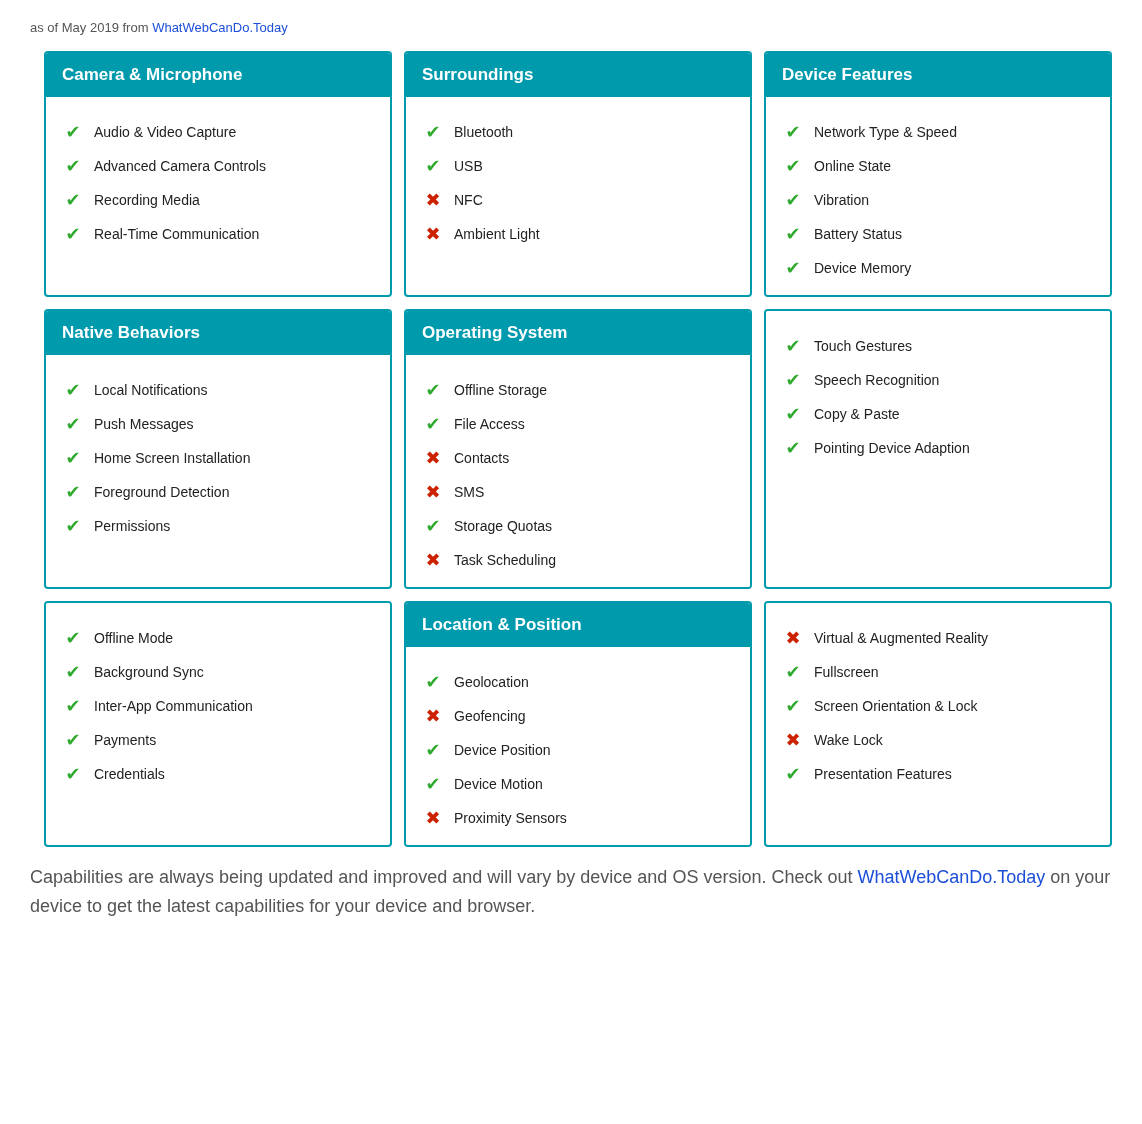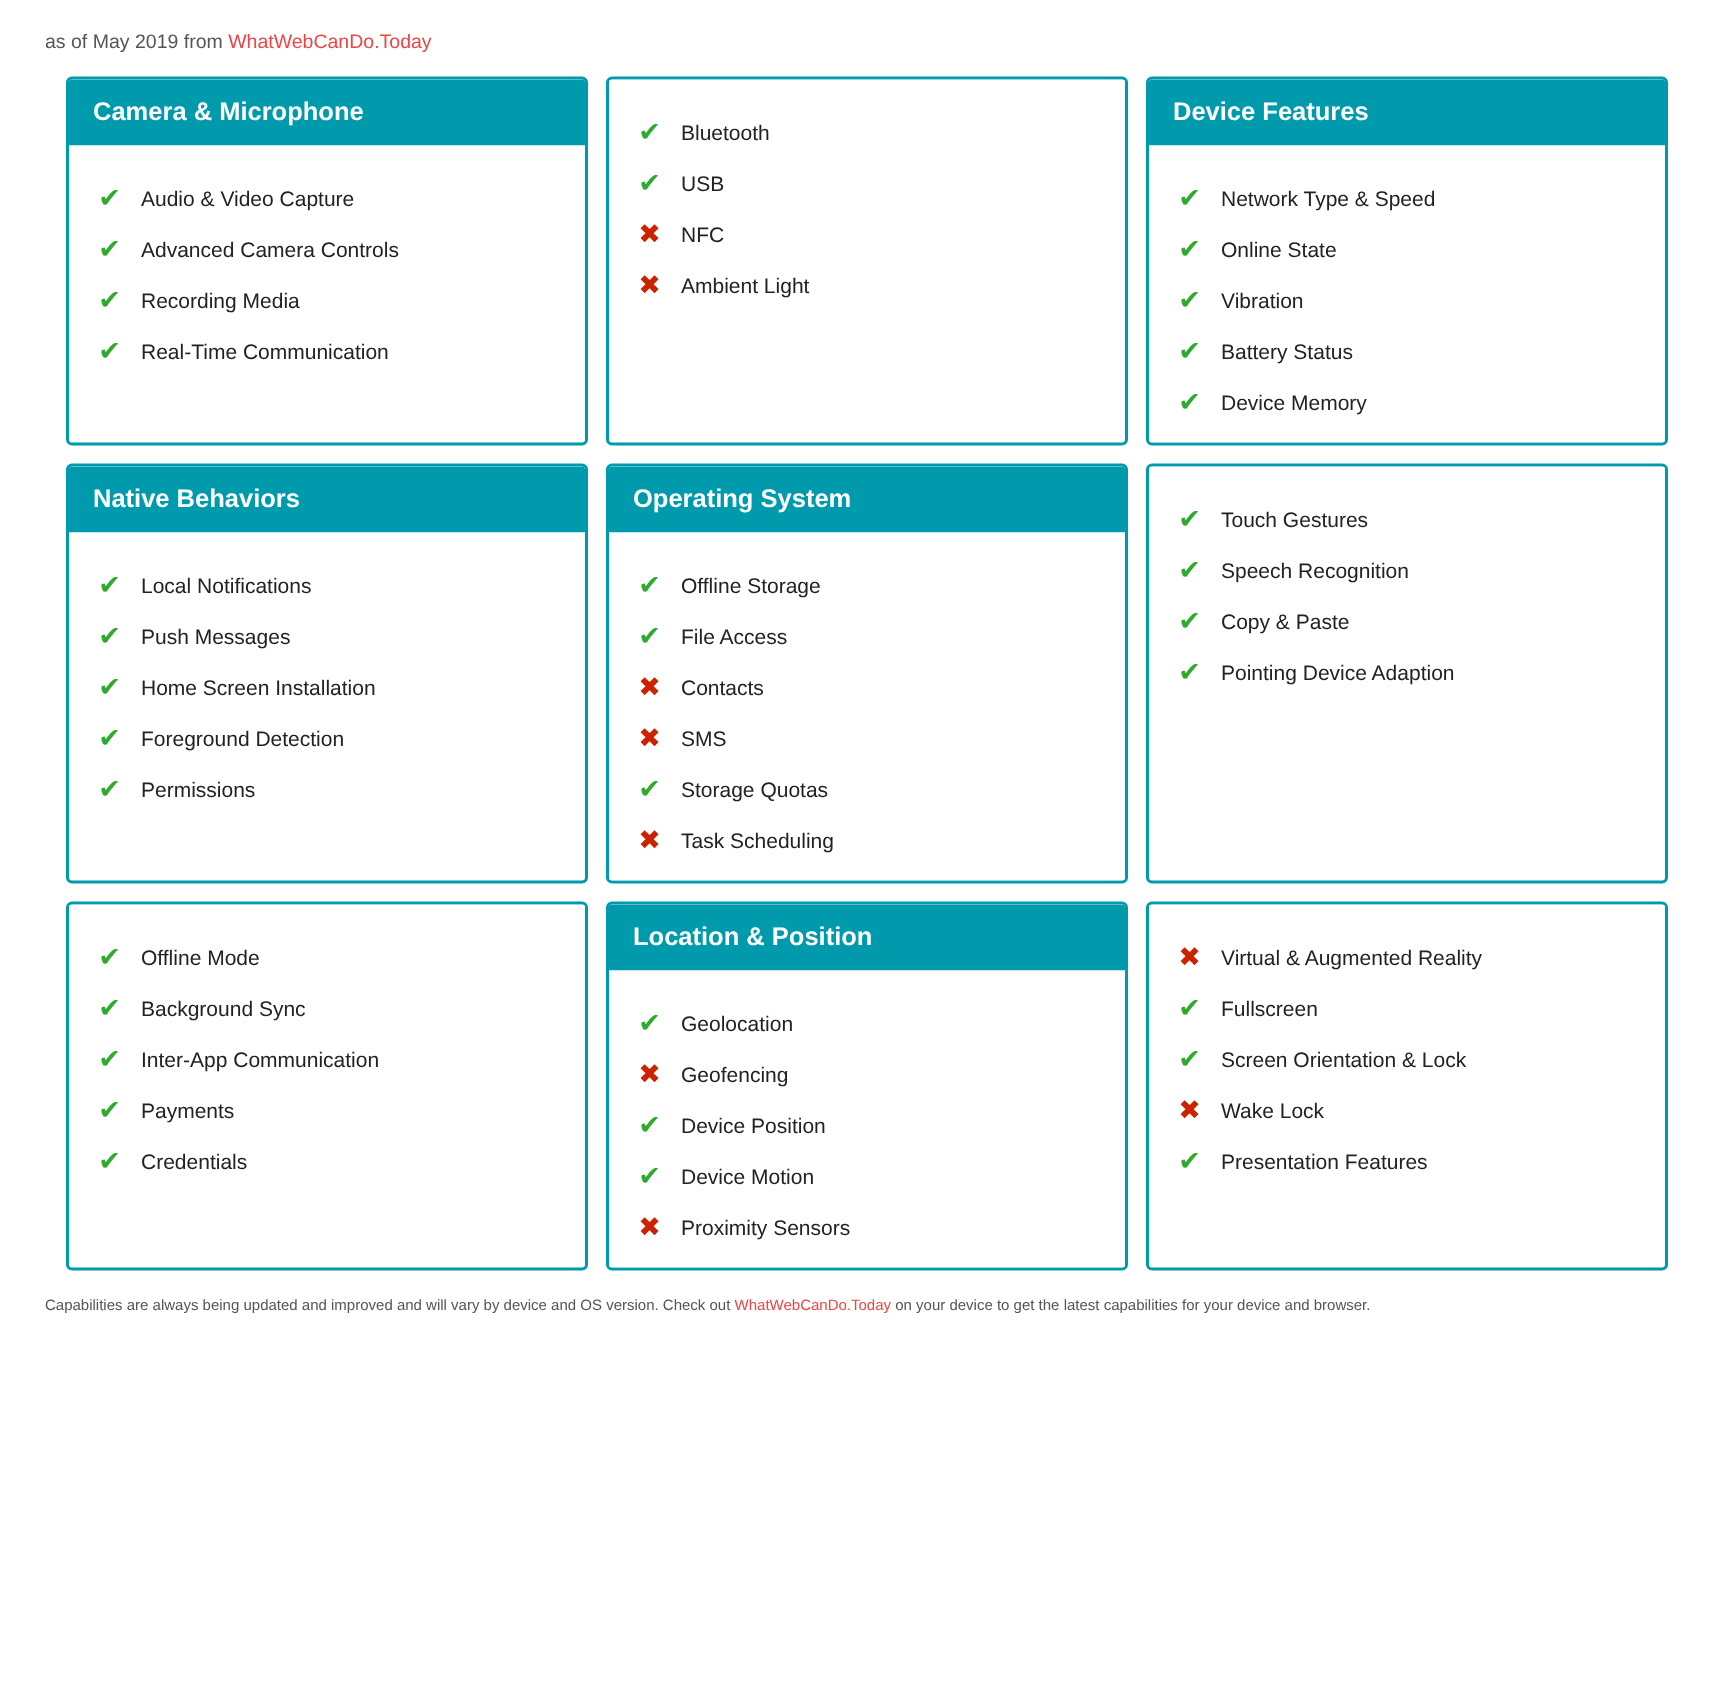--- a/index.html
+++ b/index.html
@@ -10,21 +10,21 @@
       width: 1142px;
       min-height: 1124px;
       color: #222;
     }
     .header-note {
       font-size: 13px;
       color: #555;
       margin-bottom: 16px;
     }
     .header-note a, .footer-note a {
-      color: #ef4444;
+      color: #1d4ed8;
       text-decoration: none;
     }
     .grid {
       display: grid;
       grid-template-columns: repeat(3, 1fr);
       gap: 12px;
       margin-bottom: 12px;
       padding-left: 14px;
     }
     .card {
@@ -62,21 +62,21 @@
     }
     .icon-check {
       color: #2eaa2e;
       font-size: 18px;
     }
     .icon-cross {
       color: #cc2200;
       font-size: 18px;
     }
     .footer-note {
-      font-size: 10px;
+      font-size: 18px;
       color: #555;
       margin-top: 16px;
       line-height: 1.6;
     }
   </style>
 </head>
 <body>
 
 <p class="header-note">
   <span>as of May 2019 from </span><a href="#">WhatWebCanDo.Today</a>
@@ -98,20 +98,21 @@
           <span class="icon icon-check">✔</span>
           <span>Recording Media</span>
         </div>
         <div class="feature-item">
           <span class="icon icon-check">✔</span>
           <span>Real-Time Communication</span>
         </div>
       </div>
     </div>
     <div class="card">
+      <div class="card-header"><span class="card-header-title">Surroundings</span></div>
       <div class="card-body">
         <div class="feature-item">
           <span class="icon icon-check">✔</span>
           <span>Bluetooth</span>
         </div>
         <div class="feature-item">
           <span class="icon icon-check">✔</span>
           <span>USB</span>
         </div>
         <div class="feature-item">

